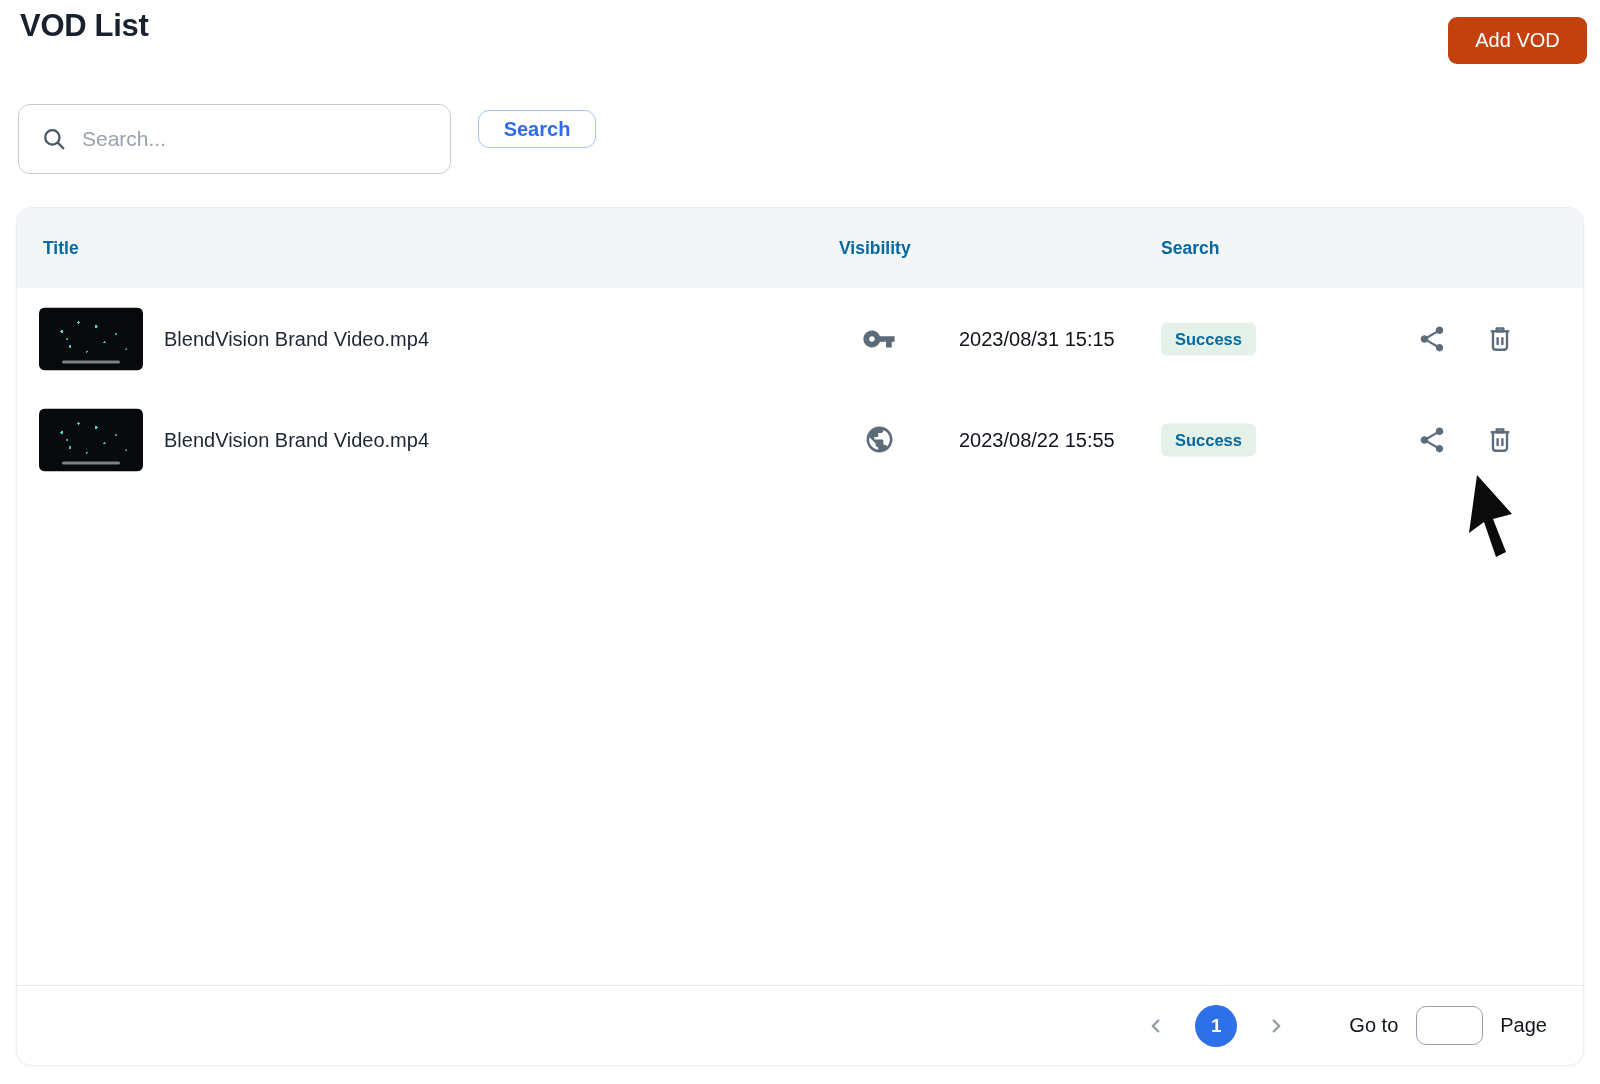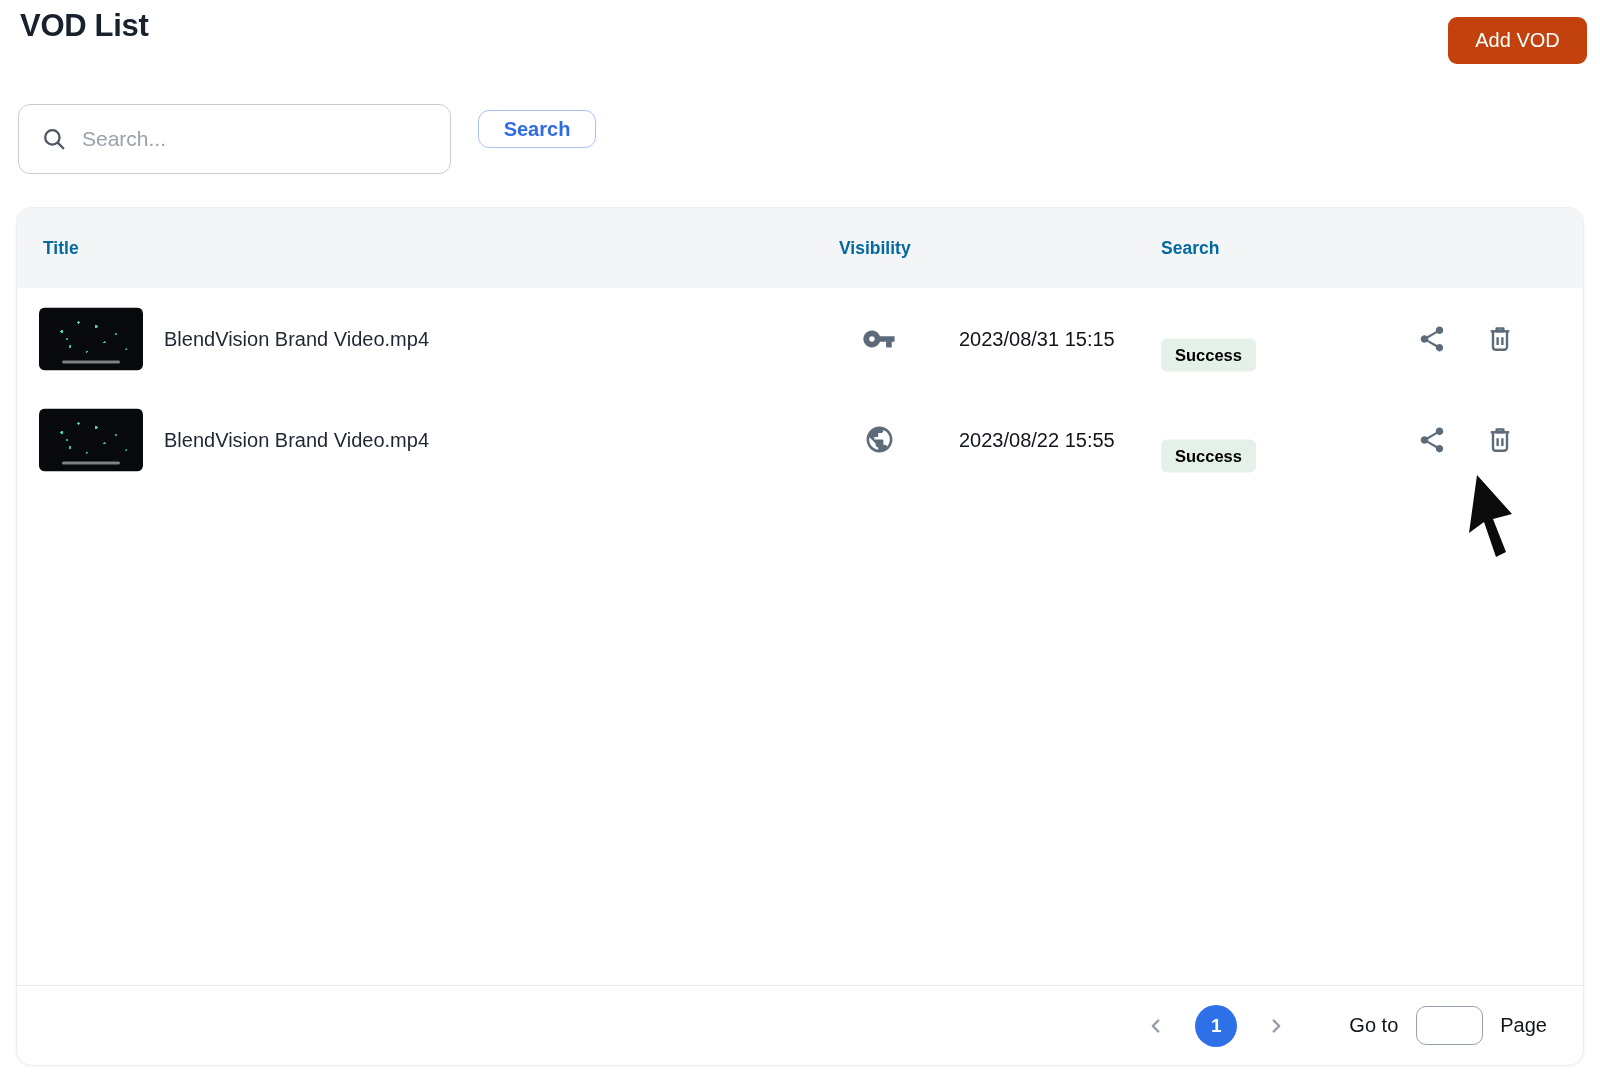--- a/index.html
+++ b/index.html
@@ -73,22 +73,22 @@
       radial-gradient(circle 1.2px at 38% 24%, #3fd8c8 99%, transparent);
   }
   .thumb .caption-bar {
     position: absolute; left: 22%; right: 22%; bottom: 7px; height: 3px;
     background: rgba(220,230,235,0.55); border-radius: 2px;
   }
   .row-title { left: 147px; font-size: 20px; color: #1f2733; }
   .vis-icon  { left: 845px; width: 34px; height: 34px; display: flex; align-items: center; justify-content: center; }
   .row-date  { left: 942px; font-size: 20px; color: #10151c; }
   .badge {
-    left: 1144px; background: #e4f1e9; color: #000000;
-    font-size: 16.5px; font-weight: 700; padding: 7px 14px; border-radius: 6px; margin-top: 16px;
+    left: 1144px; background: #e4f1e9; color: #0369a1;
+    font-size: 16.5px; font-weight: 700; padding: 7px 14px; border-radius: 6px;
   }
   .action-btn {
     background: none; border: none; cursor: pointer; padding: 0;
     position: absolute; top: 50%; transform: translateY(-50%);
     display: flex; align-items: center; justify-content: center;
   }
   .share-btn { left: 1398px; width: 34px; height: 34px; }
   .trash-btn { left: 1466px; width: 34px; height: 34px; }
 
   .tbody-spacer { flex: 1 1 auto; }

